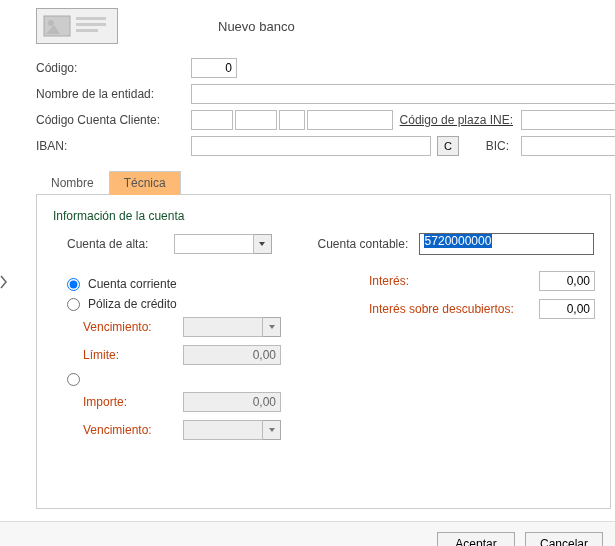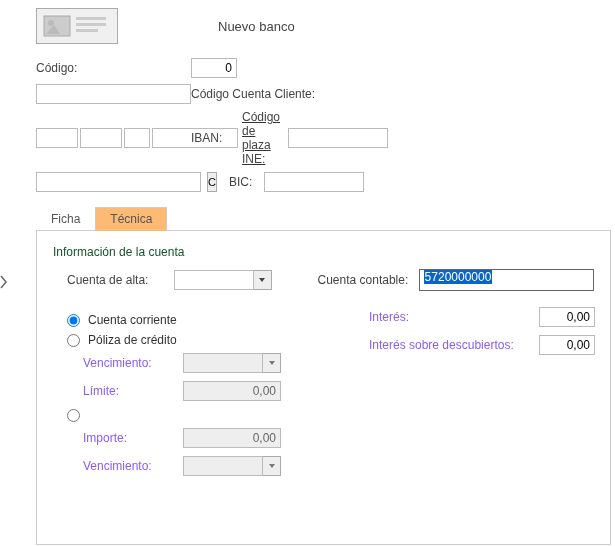--- a/index.html
+++ b/index.html
@@ -19,21 +19,21 @@
 .btn-c { width: 22px; height: 20px; border: 1px solid #aaa; background: #eee; font-size: 11px; cursor: pointer; }
 .tabs { display: flex; border-bottom: 1px solid #ccc; }
 .tab { padding: 4px 14px 5px 14px; border: 1px solid transparent; border-bottom: none; position: relative; top: 1px; color: #555; cursor: pointer; }
 .tab.active { border-color: #ccc; background: #fdba74; }
 .tab-panel { border: 1px solid #ccc; border-top: none; padding: 14px 16px 60px 16px; min-height: 290px; }
 .section-title { color: #14532d; margin-bottom: 10px; }
 .two-col { display: flex; gap: 44px; }
 .colL { flex: 1; }
 .colR { flex: 1;}
 .row { display: flex; align-items: center; margin-bottom: 8px; }
-.row .lbl2 { width: 130px; color: #8b5cf6; }
+.row .lbl2 { width: 130px; color: #c2410c; }
 .indent { padding-left: 30px; }
 .indent .lbl2 { width: 100px; }
 .dropdown { position: relative; display: inline-flex; }
 .dropdown input { width: 80px; }
 .dropdown .arrow { width: 18px; height: 20px; border: 1px solid #aaa; border-left: none; background: #eee; display:flex; align-items:center; justify-content:center; cursor:pointer; }
 .arrow svg { width: 8px; height: 8px; }
 input:disabled { background: #eee; color: #666; }
 .radio-row { display: flex; align-items: center; margin: 6px 0 6px 14px; }
 .radio-row input[type=radio] { margin-right: 8px; }
 .highlight-input { border: 1px solid #666; height: 22px; width: 190px; padding: 0 4px; font-family: inherit; font-size: 12px; }
@@ -67,20 +67,21 @@
         <rect x="34" y="17" width="22" height="3" fill="#ccc"></rect>
       </svg>
     </div>
     <div class="title">Nuevo banco</div>
   </div>
 
   <div class="form-grid">
     <div class="lbl">Código:</div>
     <div><input class="txt num" style="width: 46px;" value="0"></div>
 
+    <div class="lbl">Nombre de la entidad:</div>
     <div><input class="txt" style="width: 100%;" value=""></div>
 
     <div class="lbl">Código Cuenta Cliente:</div>
     <div class="ccc-row">
       <input class="txt" style="width: 42px;" value="">
       <input class="txt" style="width: 42px;" value="">
       <input class="txt" style="width: 26px;" value="">
       <input class="txt" style="width: 86px;" value="">
       <div class="spacer"></div>
       <div class="lbl" style="margin-right:6px">Código de plaza INE:</div>
@@ -91,21 +92,21 @@
     <div class="iban-row">
       <input class="txt" style="width: 240px;" value="">
       <button class="btn-c">C</button>
       <div style="flex:1"></div>
       <div class="lbl" style="width:38px; text-align:right; margin-right:6px">BIC:</div>
       <input class="txt" style="width: 100px;" value="">
     </div>
   </div>
 
   <div class="tabs">
-    <div class="tab">Ficha</div>
+    <div class="tab">Nombre</div>
     <div class="tab active">Técnica</div>
   </div>
 
   <div class="tab-panel">
     <div class="section-title">Información de la cuenta</div>
 
     <div style="display:flex; align-items:center; margin:0 0 16px 14px;">
       <div class="lbl" style="width:116px">Cuenta de alta:</div>
       <div class="dropdown">
         <input class="txt" value="" style="">

